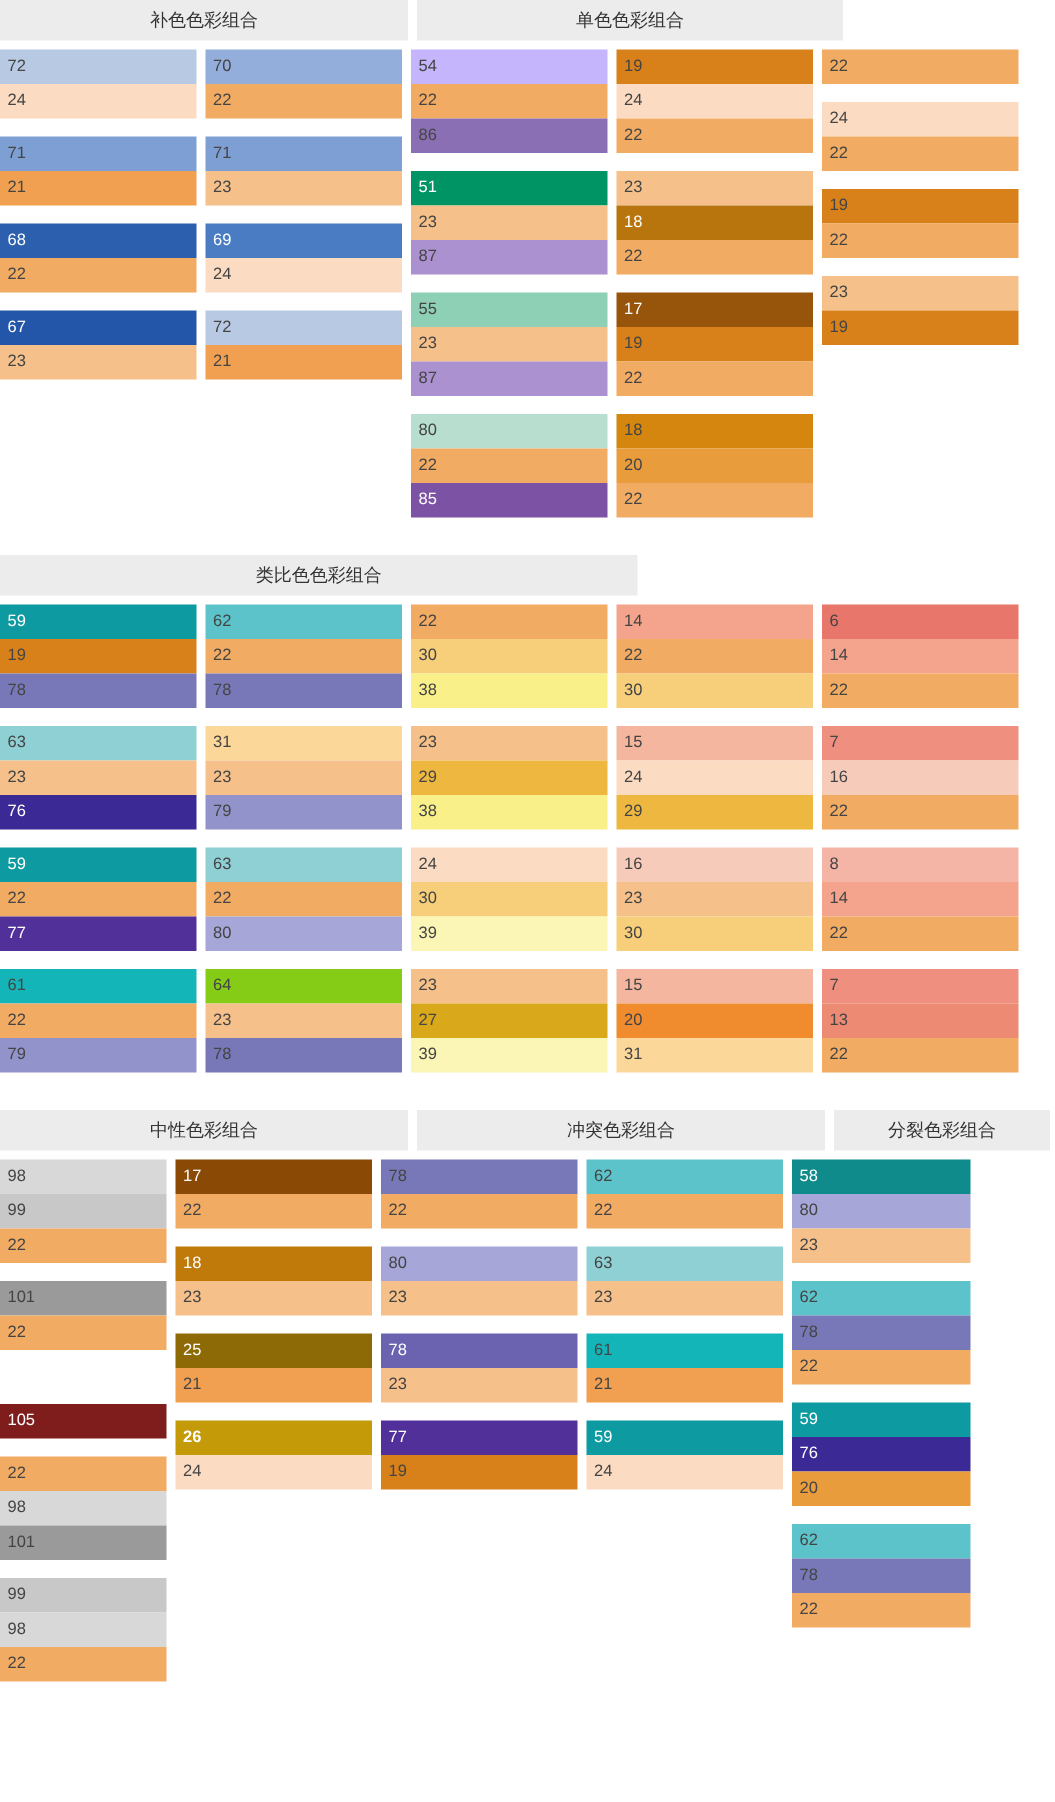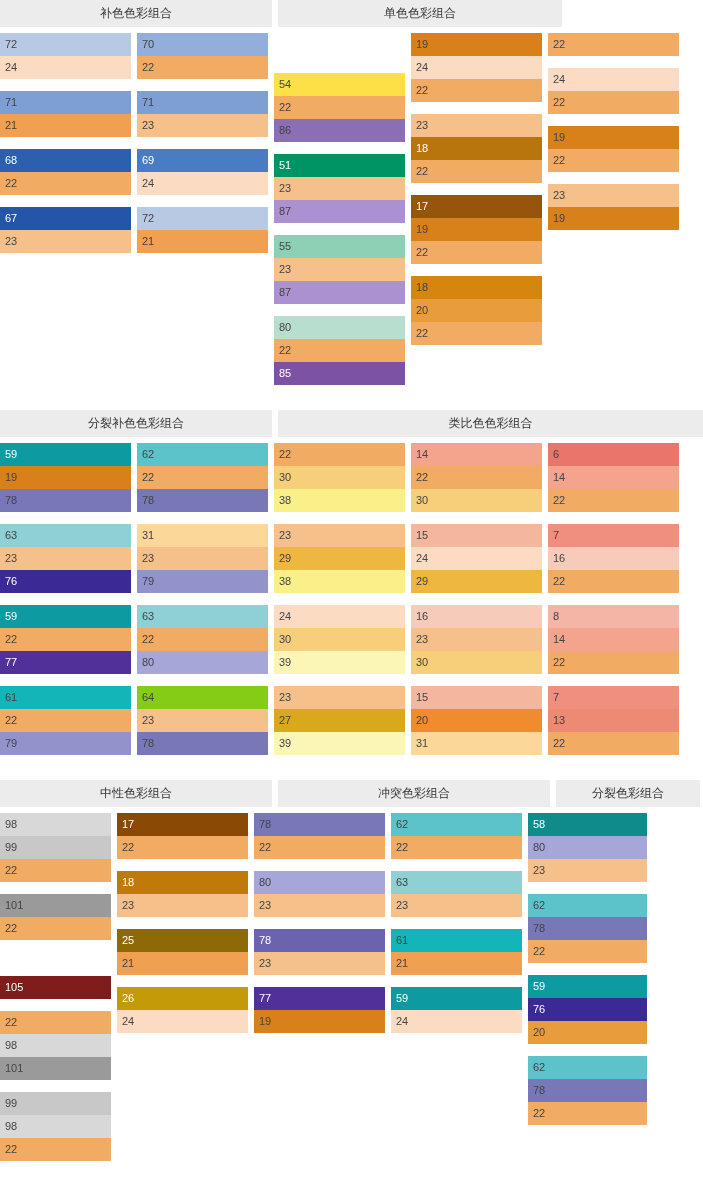--- a/index.html
+++ b/index.html
@@ -115,21 +115,21 @@
           <div class="band" style="background: rgb(184, 201, 228);">
             <span class="lbl">72</span>
           </div>
           <div class="band" style="background: rgb(240, 160, 80);">
             <span class="lbl">21</span>
           </div>
         </div>
       </div>
       <div class="col" style="width: 131px;">
         <div class="swatch-group">
-          <div class="band" style="background: #fde047; margin-top: 40px;">
+          <div class="band" style="background: #c4b5fd;">
             <span class="lbl">54</span>
           </div>
           <div class="band" style="background: rgb(242, 171, 98);">
             <span class="lbl">22</span>
           </div>
           <div class="band" style="background: rgb(139, 111, 181);">
             <span class="lbl">86</span>
           </div>
         </div>
         <div class="swatch-group">
@@ -239,21 +239,20 @@
             <span class="lbl">23</span>
           </div>
           <div class="band" style="background: rgb(216, 129, 27);">
             <span class="lbl">19</span>
           </div>
         </div>
       </div>
     </div>
     <div class="secgap"></div>
     <div class="hdr-row">
-      <div class="hdr" style="width: 272px;">分裂补色色彩组合</div>
       <div class="hdr" style="width: 425px;">类比色色彩组合</div>
     </div>
     <div class="grid-row">
       <div class="col" style="width: 131px;">
         <div class="swatch-group">
           <div class="band dark" style="background: rgb(13, 154, 160);">
             <span class="lbl">59</span>
           </div>
           <div class="band" style="background: rgb(216, 129, 27);">
             <span class="lbl">19</span>
@@ -553,21 +552,21 @@
         </div>
         <div class="swatch-group">
           <div class="band dark" style="background: rgb(141, 106, 6);">
             <span class="lbl">25</span>
           </div>
           <div class="band" style="background: rgb(240, 160, 80);">
             <span class="lbl">21</span>
           </div>
         </div>
         <div class="swatch-group">
-          <div class="band dark" style="background: rgb(196, 154, 9);">
+          <div class="band dark" style="background: rgb(196, 154, 9); font-weight: bold;">
             <span class="lbl">26</span>
           </div>
           <div class="band" style="background: rgb(251, 220, 194);">
             <span class="lbl">24</span>
           </div>
         </div>
       </div>
       <div class="col" style="width: 131px;">
         <div class="swatch-group">
           <div class="band" style="background: rgb(120, 120, 184);">

